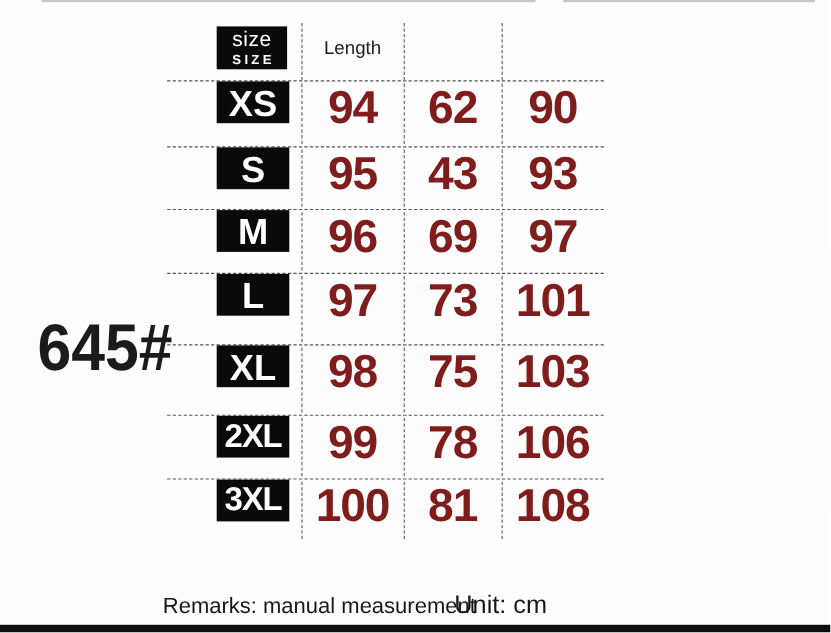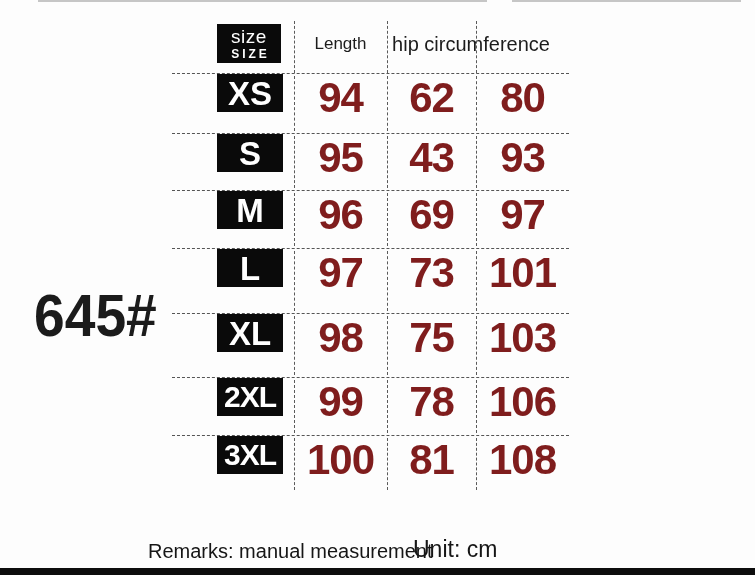--- a/index.html
+++ b/index.html
@@ -28,21 +28,21 @@
     font-size: 60px;
     font-weight: 600;
     line-height: 1;
     letter-spacing: 0px;
     transform: scaleX(0.92);
     transform-origin: left center;
     color: #1b1b1b;
   }
 
   
-  .size-table { position: absolute; left: 172px; top: 15px; width: 397px; }
+  .size-table { position: absolute; left: 152px; top: 15px; width: 397px; }
 
   .header-row { position: relative; height: 58px; display: flex; }
   .hc { height: 100%; display: flex; align-items: center; justify-content: center; }
   .hc-size   { width: 122px; align-items: flex-start; justify-content: flex-start; }
   .hc-len    { width: 93px; font-size: 17px; }
   .hc-waist  { width: 89px; font-size: 16px; }
   .hc-hip    { width: 168px; font-size: 20px; white-space: nowrap; }
 
   .header-badge {
     margin: 9px 0 0 45px;
@@ -101,33 +101,32 @@
   <div class="size-table">
 
     <div class="header-row">
       <div class="hc hc-size">
         <div class="header-badge">
           <span class="l1">size</span>
           <span class="l2">SIZE</span>
         </div>
       </div>
       <div class="hc hc-len">Length</div>
-      <div class="hc hc-hip">hip circumference</div>
       <div class="vsep vs1"></div>
       <div class="vsep vs2"></div>
       <div class="vsep vs3"></div>
     </div>
 
     <div class="data-row r0">
       <div class="cell c-size">
           <span class="size-badge">XS</span>
         </div>
       <div class="cell c1 num">94</div>
       <div class="cell c2 num">62</div>
-      <div class="cell c3 num">80</div>
+      <div class="cell c3 num">90</div>
       <div class="vsep vs1"></div>
       <div class="vsep vs2"></div>
       <div class="vsep vs3"></div>
     </div>
 
     <div class="data-row r1">
       <div class="cell c-size">
           <span class="size-badge">S</span>
         </div>
       <div class="cell c1 num">95</div>

